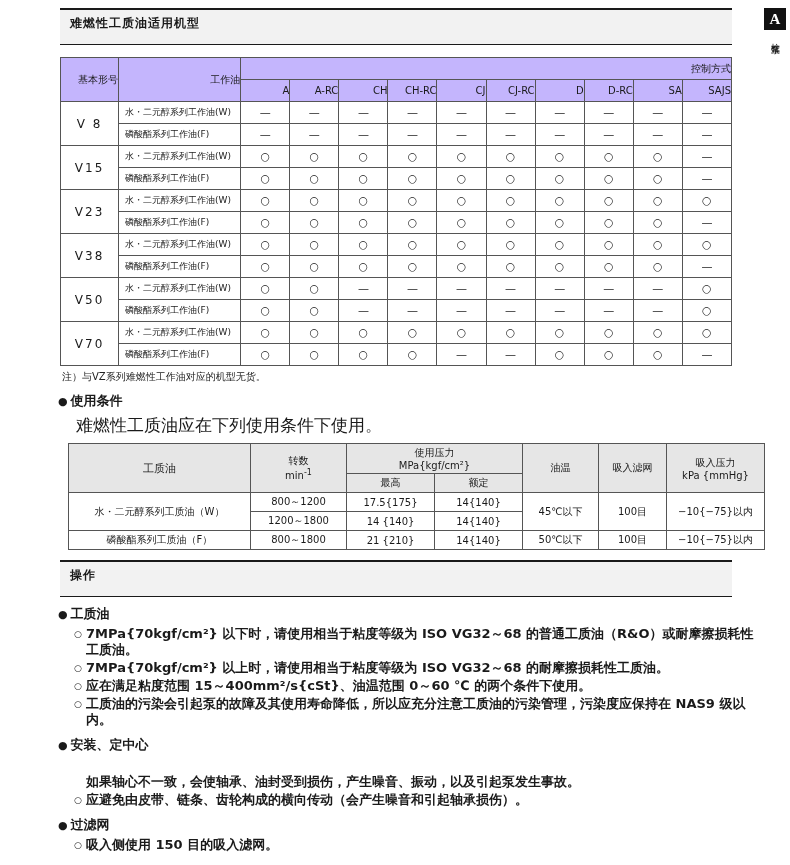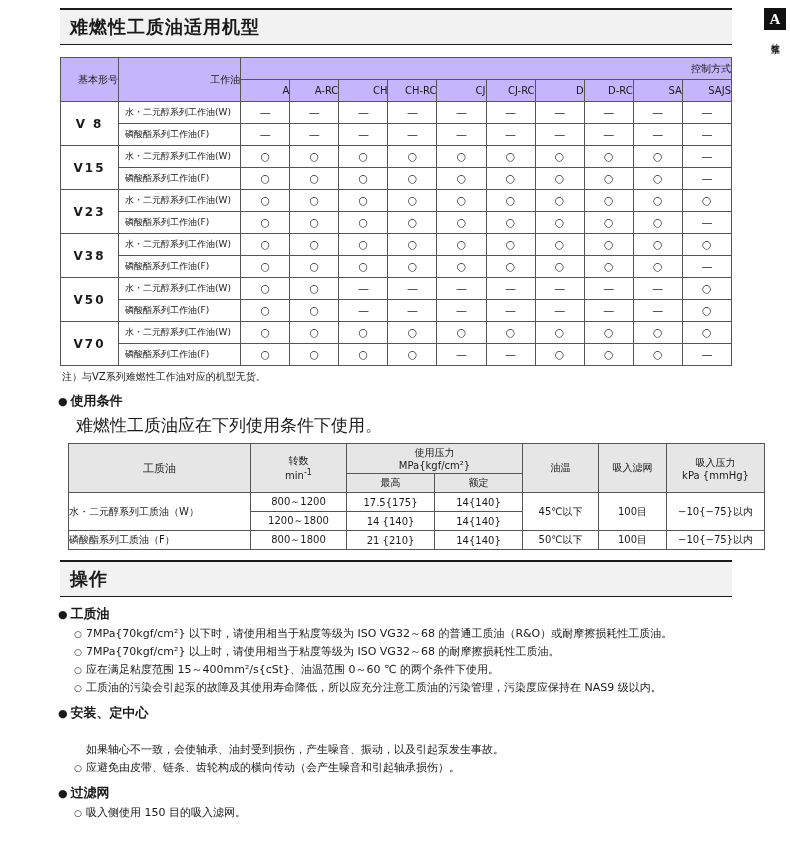--- a/index.html
+++ b/index.html
@@ -60,23 +60,23 @@
   }
 
   
   .heading-bar {
     margin: 0 0 0 60px;
     width: 672px;
     box-sizing: border-box;
     border-top: 2px solid #1a1a1a;
     border-bottom: 1px solid #1a1a1a;
     background: #f2f2f2;
-    font-size: 18px;
+    font-size: 12px;
     font-weight: bold;
-    padding: 5px 0 5px 10px;
+    padding: 5px 0 12px 10px;
     letter-spacing: 1px;
   }
   .heading-bar.second {
     margin-top: 10px;
   }
 
   
   table {
     border-collapse: collapse;
     font-size: 10px;
@@ -94,21 +94,21 @@
     height: 21px;
   }
   .tbl1 thead th {
     background: #c4b5fd;
     font-weight: normal;
     font-size: 10px;
     text-align: right;
   }
   .tbl1 .model-cell {
     font-size: 12px;
-    font-weight: bold;
+    font-weight: normal;
     letter-spacing: 2px;
   }
   .tbl1 .fluid-cell {
     text-align: left;
     padding-left: 6px;
     font-size: 9px;
     white-space: nowrap;
   }
   .mark {
     font-size: 11px;
@@ -148,33 +148,34 @@
     text-align: center;
     vertical-align: middle;
     padding: 2px 0;
     font-size: 10px;
   }
   .tbl2 thead th {
     background: #e6e6e6;
     font-weight: normal;
   }
   .tbl2 .lbl {
-    text-align: left;
+    text-align: center;
     padding-left: 0;
     font-size: 10px;
     white-space: nowrap;
   }
   .tbl2 .hdr-big { font-size: 11px; }
   .tbl2 .small-sup { font-size: 8px; vertical-align: super; }
 
   
   .olist {
     margin: 3px 0 0 74px;
-    font-size: 11px;
+    font-size: 13px;
     line-height: 16px;
+    font-weight: bold;
   }
   .oitem {
     position: relative;
     padding-left: 12px;
     margin-top: 2px;
   }
   .oitem::before {
     content: "○";
     position: absolute;
     left: 0;

